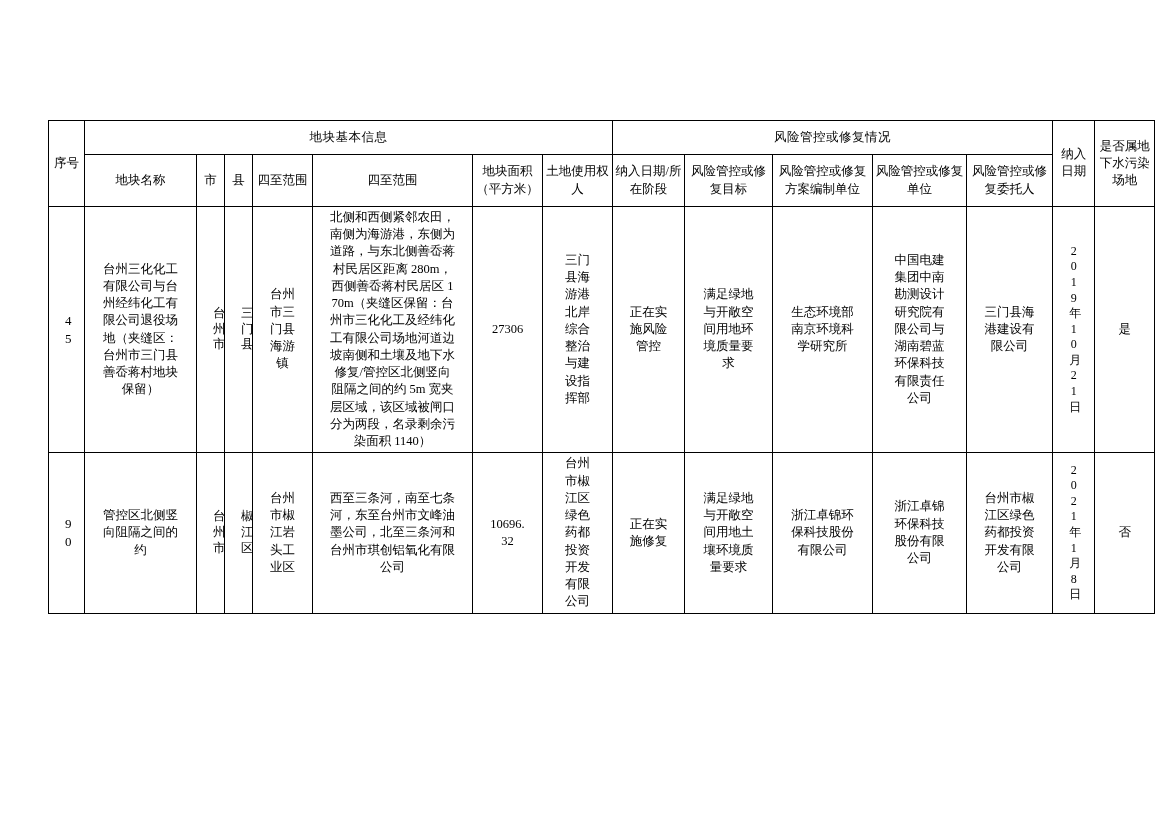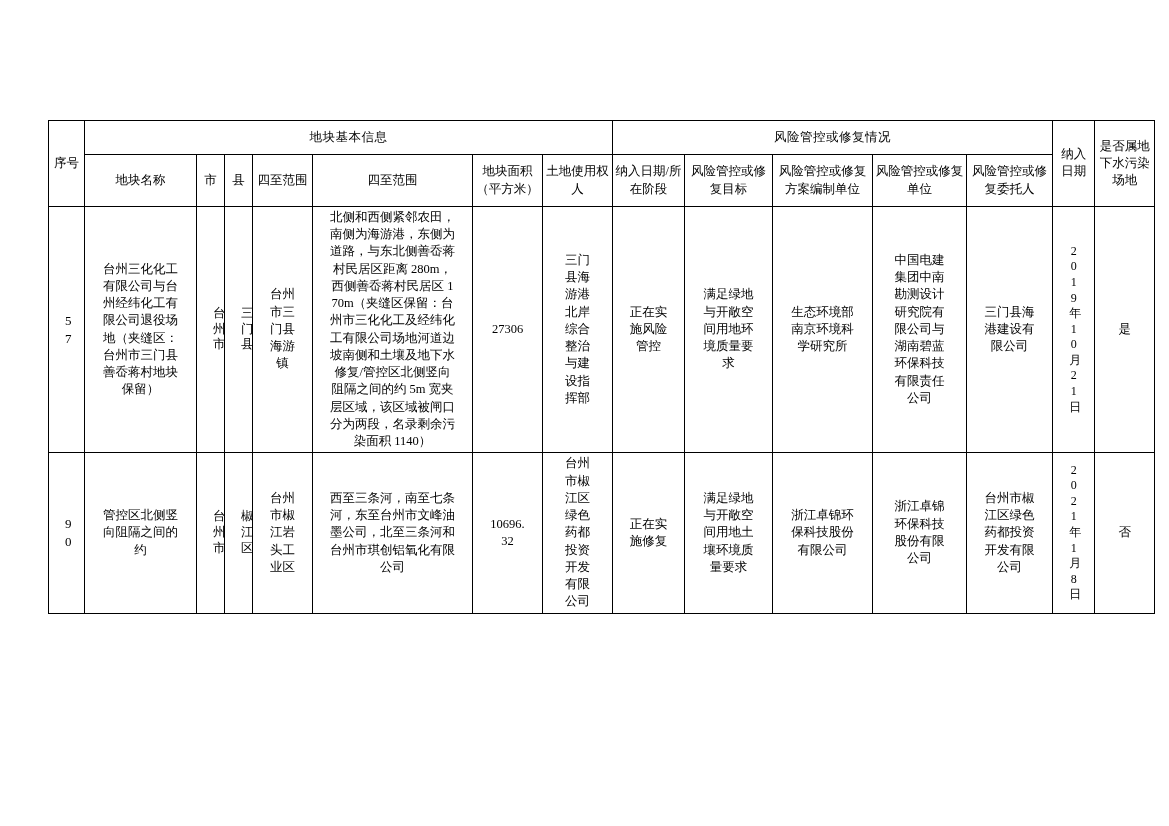--- a/index.html
+++ b/index.html
@@ -122,21 +122,21 @@
           <th>土地使用权人</th>
           <th>纳入日期/所在阶段</th>
           <th>风险管控或修复目标</th>
           <th>风险管控或修复方案编制单位</th>
           <th>风险管控或修复单位</th>
           <th>风险管控或修复委托人</th>
         </tr>
       </thead>
       <tbody>
         <tr>
-          <td class="seq-cell">57</td>
+          <td class="seq-cell">45</td>
           <td>台州三化化工有限公司与台州经纬化工有限公司退役场地（夹缝区：台州市三门县善岙蒋村地块保留）</td>
           <td class="cell-tight vtext">台州市</td>
           <td class="cell-tight vtext">三门县</td>
           <td>台州市三门县海游镇</td>
           <td>北侧和西侧紧邻农田，南侧为海游港，东侧为道路，与东北侧善岙蒋村民居区距离 280m，西侧善岙蒋村民居区 170m（夹缝区保留：台州市三化化工及经纬化工有限公司场地河道边坡南侧和土壤及地下水修复/管控区北侧竖向阻隔之间的约 5m 宽夹层区域，该区域被闸口分为两段，名录剩余污染面积 1140）</td>
           <td>27306</td>
           <td>三门县海游港北岸综合整治与建设指挥部</td>
           <td>正在实施风险管控</td>
           <td>满足绿地与开敞空间用地环境质量要求</td>
           <td>生态环境部南京环境科学研究所</td>

